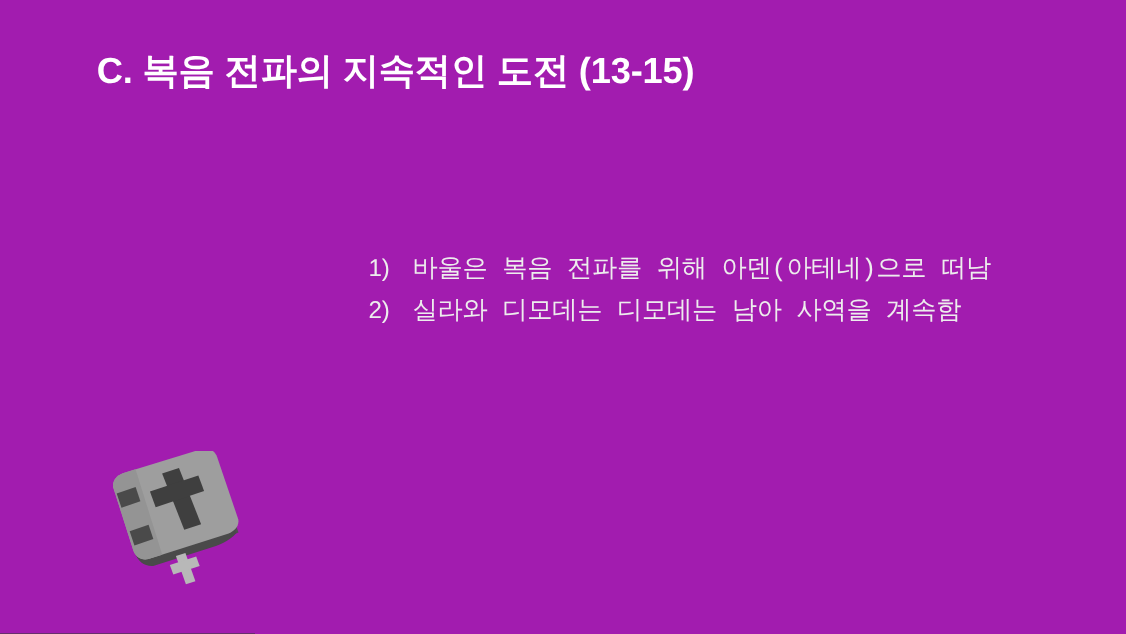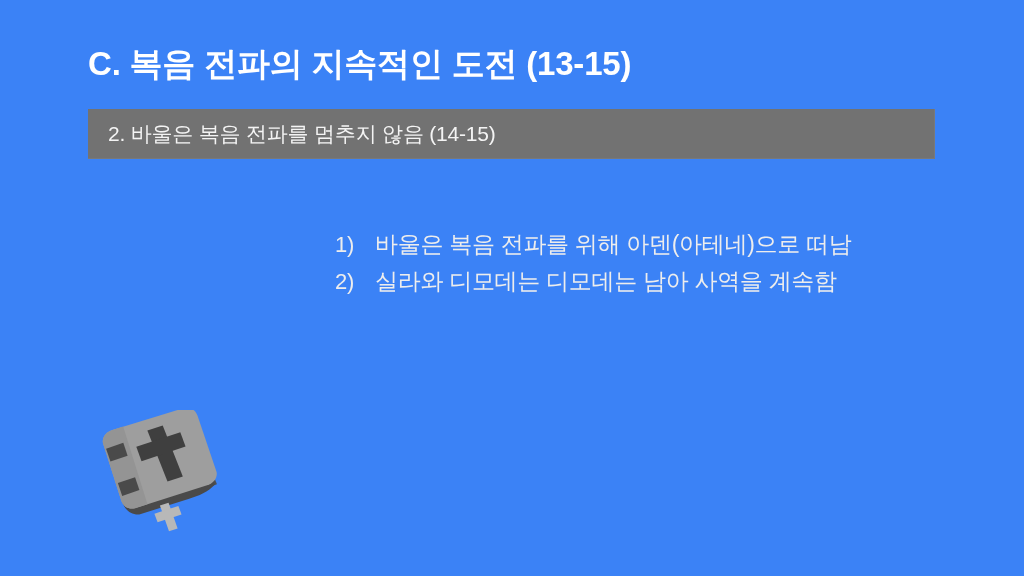--- a/index.html
+++ b/index.html
@@ -5,21 +5,21 @@
 <style>
   html, body {
     margin: 0;
     padding: 0;
     background: #3e3e3e;
   }
   #slide {
     position: relative;
     width: 1024px;
     height: 576px;
-    background: #3b82f6;
+    background: #a21caf;
     overflow: hidden;
     font-family: "Liberation Sans", "DejaVu Sans", sans-serif;
     -webkit-font-smoothing: antialiased;
   }
 
   
   .slide-title {
     position: absolute;
     left: 88px;
     top: 44px;
@@ -70,20 +70,21 @@
     white-space: nowrap;
   }
   .bullet-marker {
     width: 40px;
     flex: 0 0 40px;
     font-size: 22px;
     color: #ededed;
   }
   .bullet-text {
     flex: 1 1 auto;
+    font-family: Liberation Mono, monospace;
   }
 
   
   .bible-icon {
     position: absolute;
     left: 84px;
     top: 410px;
     width: 140px;
     height: 130px;
   }
@@ -93,23 +94,20 @@
     height: 130px;
   }
 </style>
 </head>
 <body>
 
 <div id="slide">
 
   <div class="slide-title">C. 복음 전파의 지속적인 도전 (13-15)</div>
 
-  <div class="subtitle-band">
-    <div class="subtitle-text">2. 바울은 복음 전파를 멈추지 않음 (14-15)</div>
-  </div>
 
   <div class="bullet-list">
 
     <div class="bullet-row">
       <span class="bullet-marker">1)</span>
       <span class="bullet-text">바울은 복음 전파를 위해 아덴(아테네)으로 떠남</span>
     </div>
 
     <div class="bullet-row">
       <span class="bullet-marker">2)</span>

